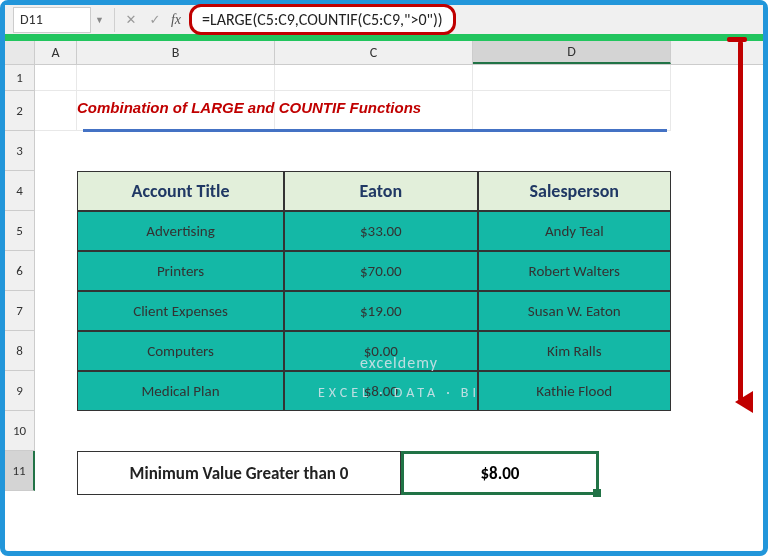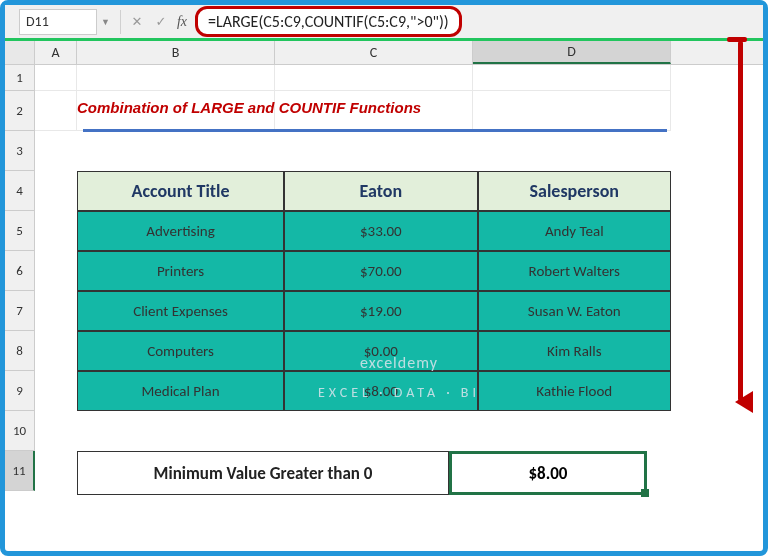--- a/index.html
+++ b/index.html
@@ -1,18 +1,18 @@
 <!DOCTYPE html>
 <html><head>
 <meta charset="utf-8">
 <style>
 * { box-sizing: border-box; margin: 0; padding: 0; }
 body { font-family: 'Segoe UI', Calibri, sans-serif; background: #fff; overflow: hidden; width: 768px; height: 556px; position: relative; }
 .outer-frame { border: 5px solid #2296da; border-radius: 8px; width: 768px; height: 556px; position: relative; background: #fff; }
-.formula-bar { display: flex; align-items: center; height: 36px; border-bottom: 3px solid #22c55e; background: #f0f0f0; padding: 0 14px; }
+.formula-bar { display: flex; align-items: center; height: 36px; border-bottom: 7px solid #22c55e; background: #f0f0f0; padding: 0 8px; }
 .name-box { width: 78px; height: 26px; background: #fff; border: 1px solid #ccc; display: flex; align-items: center; padding: 0 6px; font-size: 14px; color: #333; }
 .name-dropdown { color: #888; font-size: 9px; margin: 0 6px 0 4px; }
 .fb-divider { width: 1px; height: 24px; background: #d0d0d0; margin: 0 4px; }
 .fb-btn { width: 24px; height: 24px; display: flex; align-items: center; justify-content: center; color: #999; font-size: 13px; }
 .fx-label { font-style: italic; font-size: 14px; color: #555; font-family: 'Times New Roman', serif; margin-left: 4px; }
 .formula-wrap { flex: 1; margin-left: 8px; }
 .formula-box { border: 3px solid #c00000; border-radius: 12px; padding: 3px 10px; font-size: 16px; color: #222; background: #fff; display: inline-block; }
 .col-headers { display: flex; height: 24px; background: #f0f0f0; border-bottom: 1px solid #ccc; }
 .corner { width: 30px; border-right: 1px solid #ccc; background: #e8e8e8; }
 .ch { border-right: 1px solid #ccc; display: flex; align-items: center; justify-content: center; font-size: 14px; color: #333; background: #f0f0f0; }
@@ -36,21 +36,21 @@
 .title-text { font-family: Liberation Sans, sans-serif; font-weight: bold; font-style: italic; font-size: 15px; color: #c00000; text-align: left; padding-top: 6px; }
 .title-underline { position: absolute; left: 48px; top: 64px; width: 584px; height: 3px; background: #4472c4; }
 .data-table { position: absolute; left: 42px; top: 106px; width: 594px; }
 .dt-row { display: flex; height: 40px; }
 .dt-head { background: #e2efda; font-weight: bold; font-size: 18px; color: #203864; display: flex; align-items: center; justify-content: center; border: 1px solid #333; }
 .dt-cell { background: #14b8a6; font-size: 15px; color: #333; display: flex; align-items: center; justify-content: center; border: 1px solid #333; }
 .dt-B { width: 212px; }
 .dt-C { width: 198px; }
 .dt-D { width: 198px; }
 .result-row { position: absolute; left: 42px; top: 386px; display: flex; height: 44px; }
-.result-label { width: 372px; border: 1px solid #333; background: #fff; display: flex; align-items: center; justify-content: center; font-weight: bold; font-size: 17px; color: #222; }
+.result-label { width: 324px; border: 1px solid #333; background: #fff; display: flex; align-items: center; justify-content: center; font-weight: bold; font-size: 17px; color: #222; }
 .result-cell { width: 198px; border: 3px solid #217346; background: #fff; display: flex; align-items: center; justify-content: center; font-weight: bold; font-size: 17px; position: relative; }
 .result-handle { position: absolute; right: -5px; bottom: -5px; width: 8px; height: 8px; background: #217346; }
 .arrow { position: absolute; right: 12px; top: 36px; height: 372px; width: 26px; pointer-events: none; }
 .arrow-line { position: absolute; right: 8px; top: 0; width: 5px; height: 360px; background: #c00000; border-radius: 2px; }
 .arrow-top { position: absolute; right: 4px; top: -4px; width: 20px; height: 5px; background: #c00000; border-radius: 2px; }
 .arrow-head { position: absolute; right: -2px; bottom: 0; width: 0; height: 0; border-top: 11px solid transparent; border-bottom: 11px solid transparent; border-right: 18px solid #c00000; }
 .watermark { position: absolute; left: 50%; bottom: 90px; transform: translateX(-50%); color: #cfe2e8; font-size: 16px; letter-spacing: 1px; text-align: center; opacity: 0.9; pointer-events: none; }
 .watermark .wm-sub { font-size: 14px; letter-spacing: 4px; margin-top: 12px; }
 </style>
 </head>

